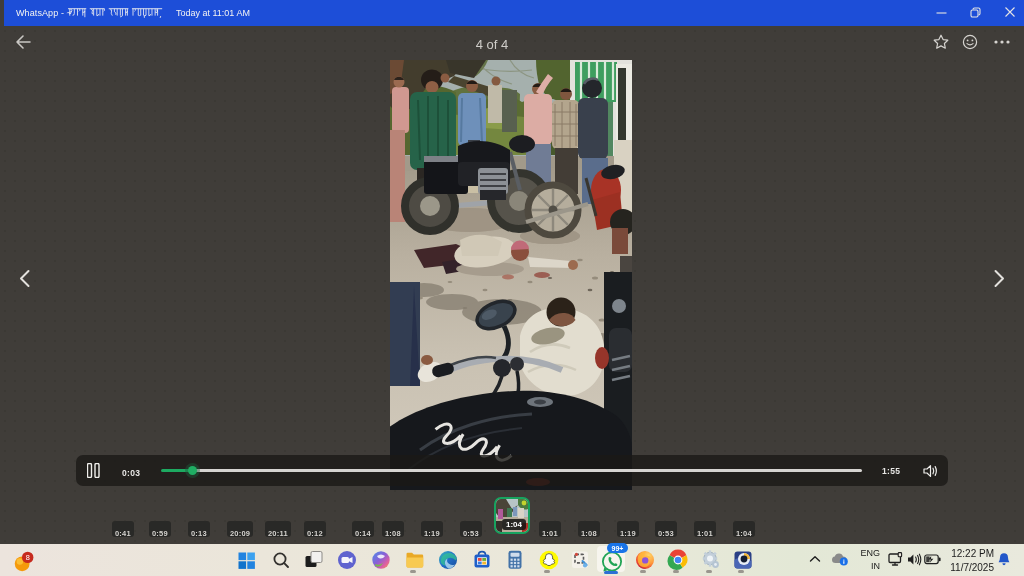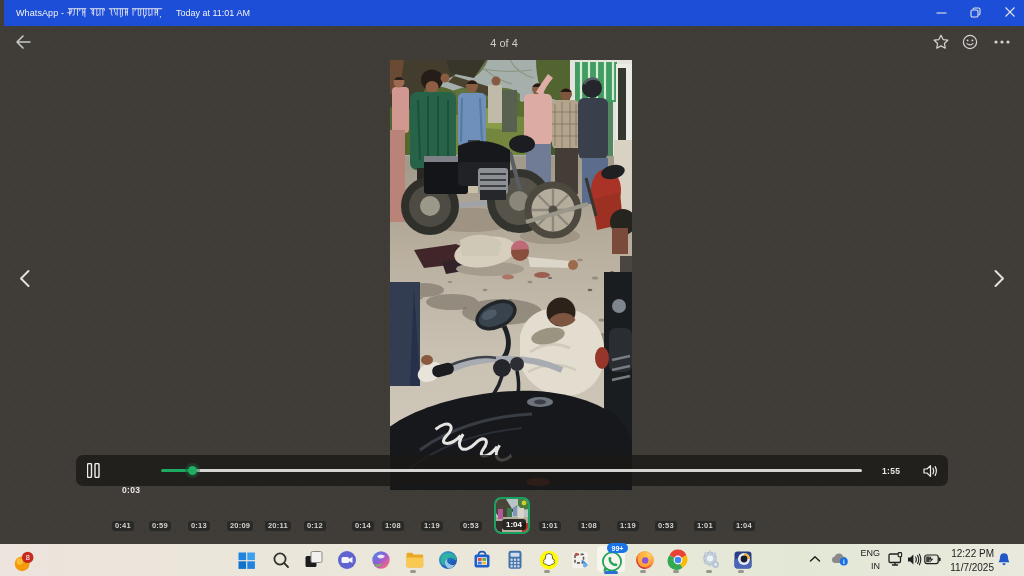--- a/index.html
+++ b/index.html
@@ -13,34 +13,34 @@
     background:#1d4ed8; color:#f2f1f0; }
   #titletext { position:absolute; left:12px; top:8px; font-size:9px; color:#f4f3f2;
     letter-spacing:.1px; white-space:nowrap; }
   #winicons svg { position:absolute; top:5px; }
 
   
   #viewer { position:absolute; left:0; top:26px; width:1024px; height:518px;
     background:
       radial-gradient(circle at 5px 5px, #3b3934 0.9px, transparent 1.3px) 0 0/10px 10px,
       #403d39; }
-  #countlbl { position:absolute; left:16px; top:26px; width:976px; text-align:center;
-    font-size:11px; color:#cfcdc9; top:37px; }
+  #countlbl { position:absolute; left:4px; top:26px; width:976px; text-align:center;
+    font-size:13px; color:#cfcdc9; top:37px; }
 
   
   #ctrlbar { position:absolute; left:76px; top:455px; width:872px; height:31px;
     background:rgba(26,25,23,0.80); border-radius:7px; }
-  #time0 { position:absolute; left:122px; top:485px; font-size:8.5px; color:#e8e7e5;
+  #time0 { position:absolute; left:122px; top:468px; font-size:8.5px; color:#e8e7e5;
     font-weight:bold; letter-spacing:.3px;}
   #time1 { position:absolute; left:882px; top:466px; font-size:8.5px; color:#e8e7e5;
     font-weight:bold; letter-spacing:.3px;}
   .track { position:absolute; top:469px; height:3px; border-radius:2px; }
 
   
-  .pill { position:absolute; top:521px; height:10px; padding:0 3px; line-height:10px;
+  .pill { position:absolute; top:521px; height:10px; padding:8px 3px; line-height:10px;
     background:#292927; color:#d4d2ce; font-size:7.5px; font-weight:bold; border-radius:3px;
     letter-spacing:.2px; }
   #selthumb { position:absolute; left:494px; top:497px; width:36px; height:37px;
     border:2px solid #17a35f; border-radius:7px; overflow:hidden; background:#9db3a8; }
   #selpill { position:absolute; left:502px; top:519px; height:11px; padding:0 4px;
     line-height:11px; background:rgba(22,22,20,.88); color:#fff; font-size:8px; font-weight:bold;
     border-radius:3px; }
 
   
   #taskbar { position:absolute; left:0; top:544px; width:1024px; height:32px;

